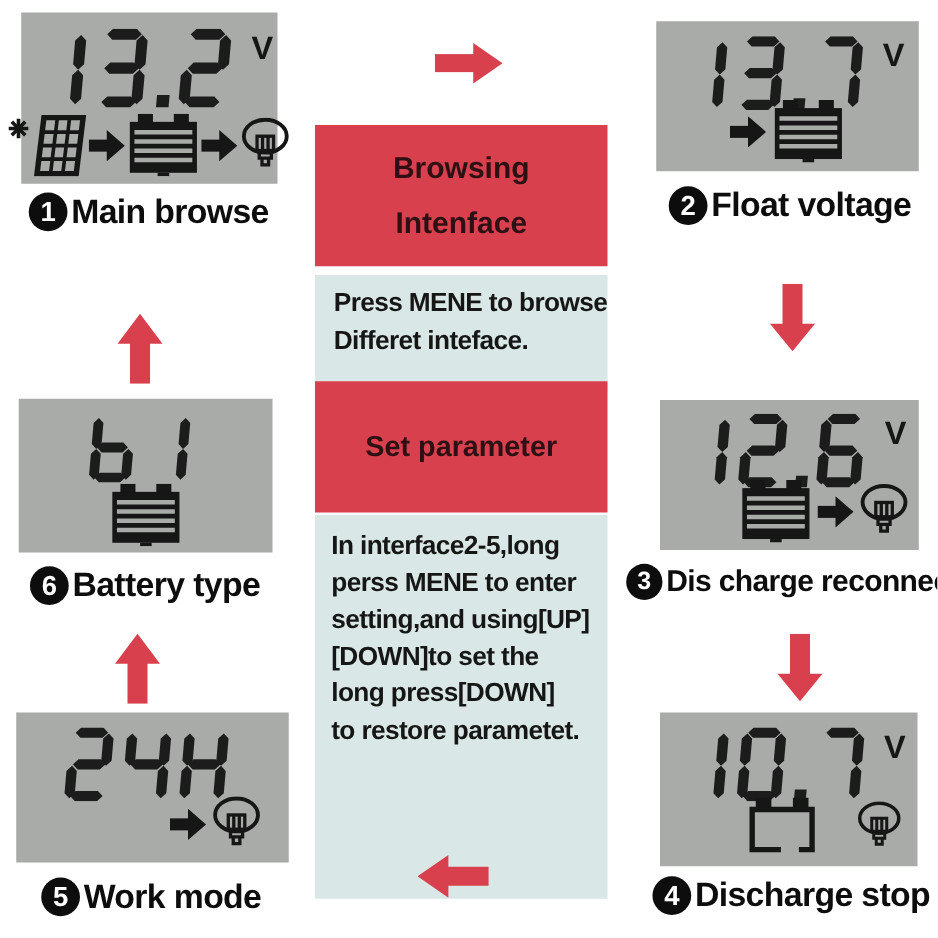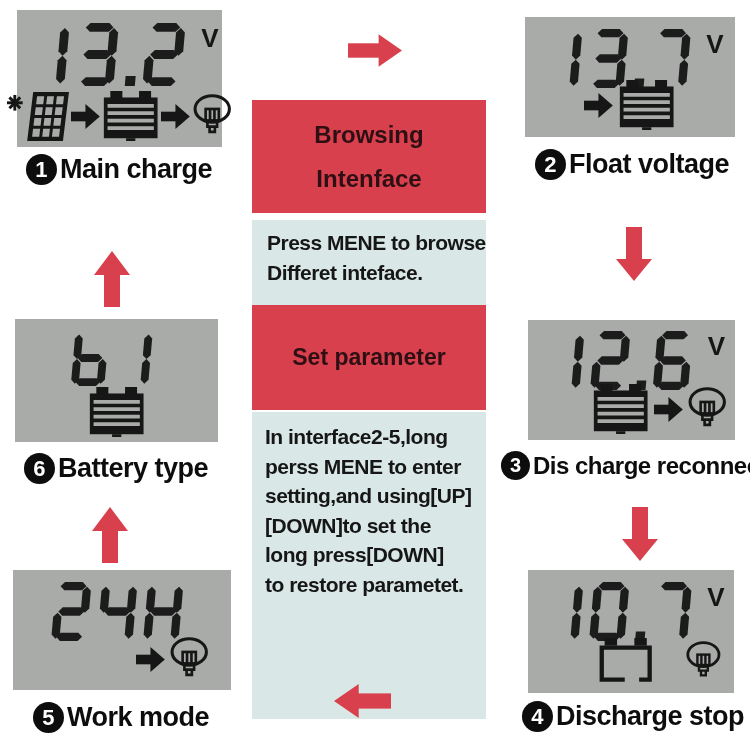--- a/index.html
+++ b/index.html
@@ -155,21 +155,21 @@
       <line x1="20.5" y1="17" x2="20.5" y2="30" stroke-width="3"></line>
             <line x1="25.5" y1="17" x2="25.5" y2="30" stroke-width="3"></line>
       <path d="M17.5,30 V37 H28.5 V30" stroke-width="3"></path>
       <path d="M20,37 V43 H26 V37" stroke-width="3"></path>
           </svg>
         </span>
       </div>
   </div>
   <div class="plabel p1-label">
     <span class="badge">1</span>
-    <span>Main charge</span>
+    <span>Main browse</span>
   </div>
 
   <div class="lcd p2-lcd">
     <div class="valrow">
       <div class="sevenseg"><svg viewBox="0 0 276 100" width="162.8" height="59">
             <g transform="translate(9,0) skewX(-5)" fill="#1c1c1c">
               <polygon points="63,8 70,15 70,45 63,52 56,45 56,15"></polygon>
               <polygon points="63,52 70,59 70,89 63,96 56,89 56,59"></polygon>
               <polygon points="103,0 133,0 140,7 133,14 103,14 96,7"></polygon>
               <polygon points="141,8 148,15 148,45 141,52 134,45 134,15"></polygon>

